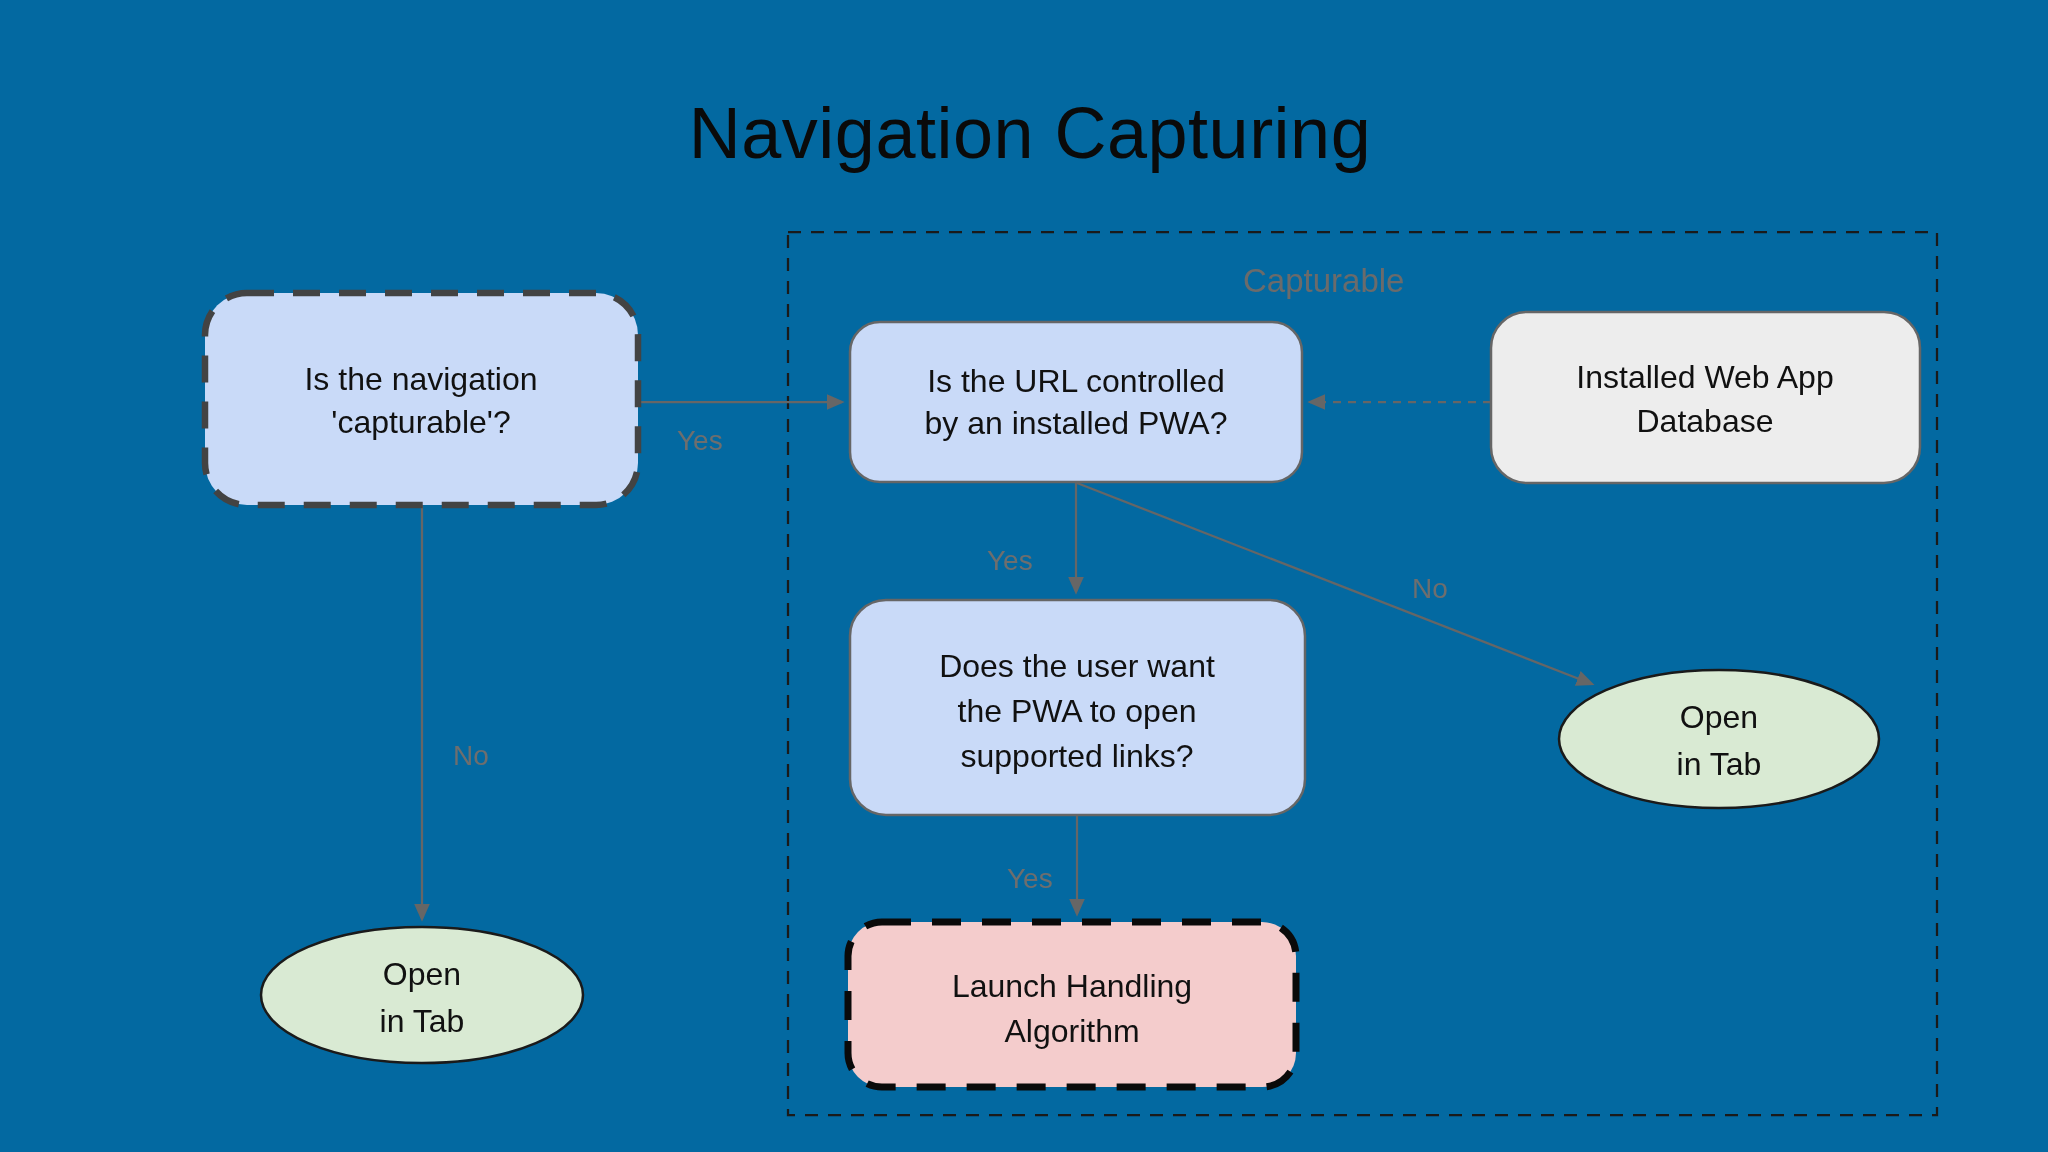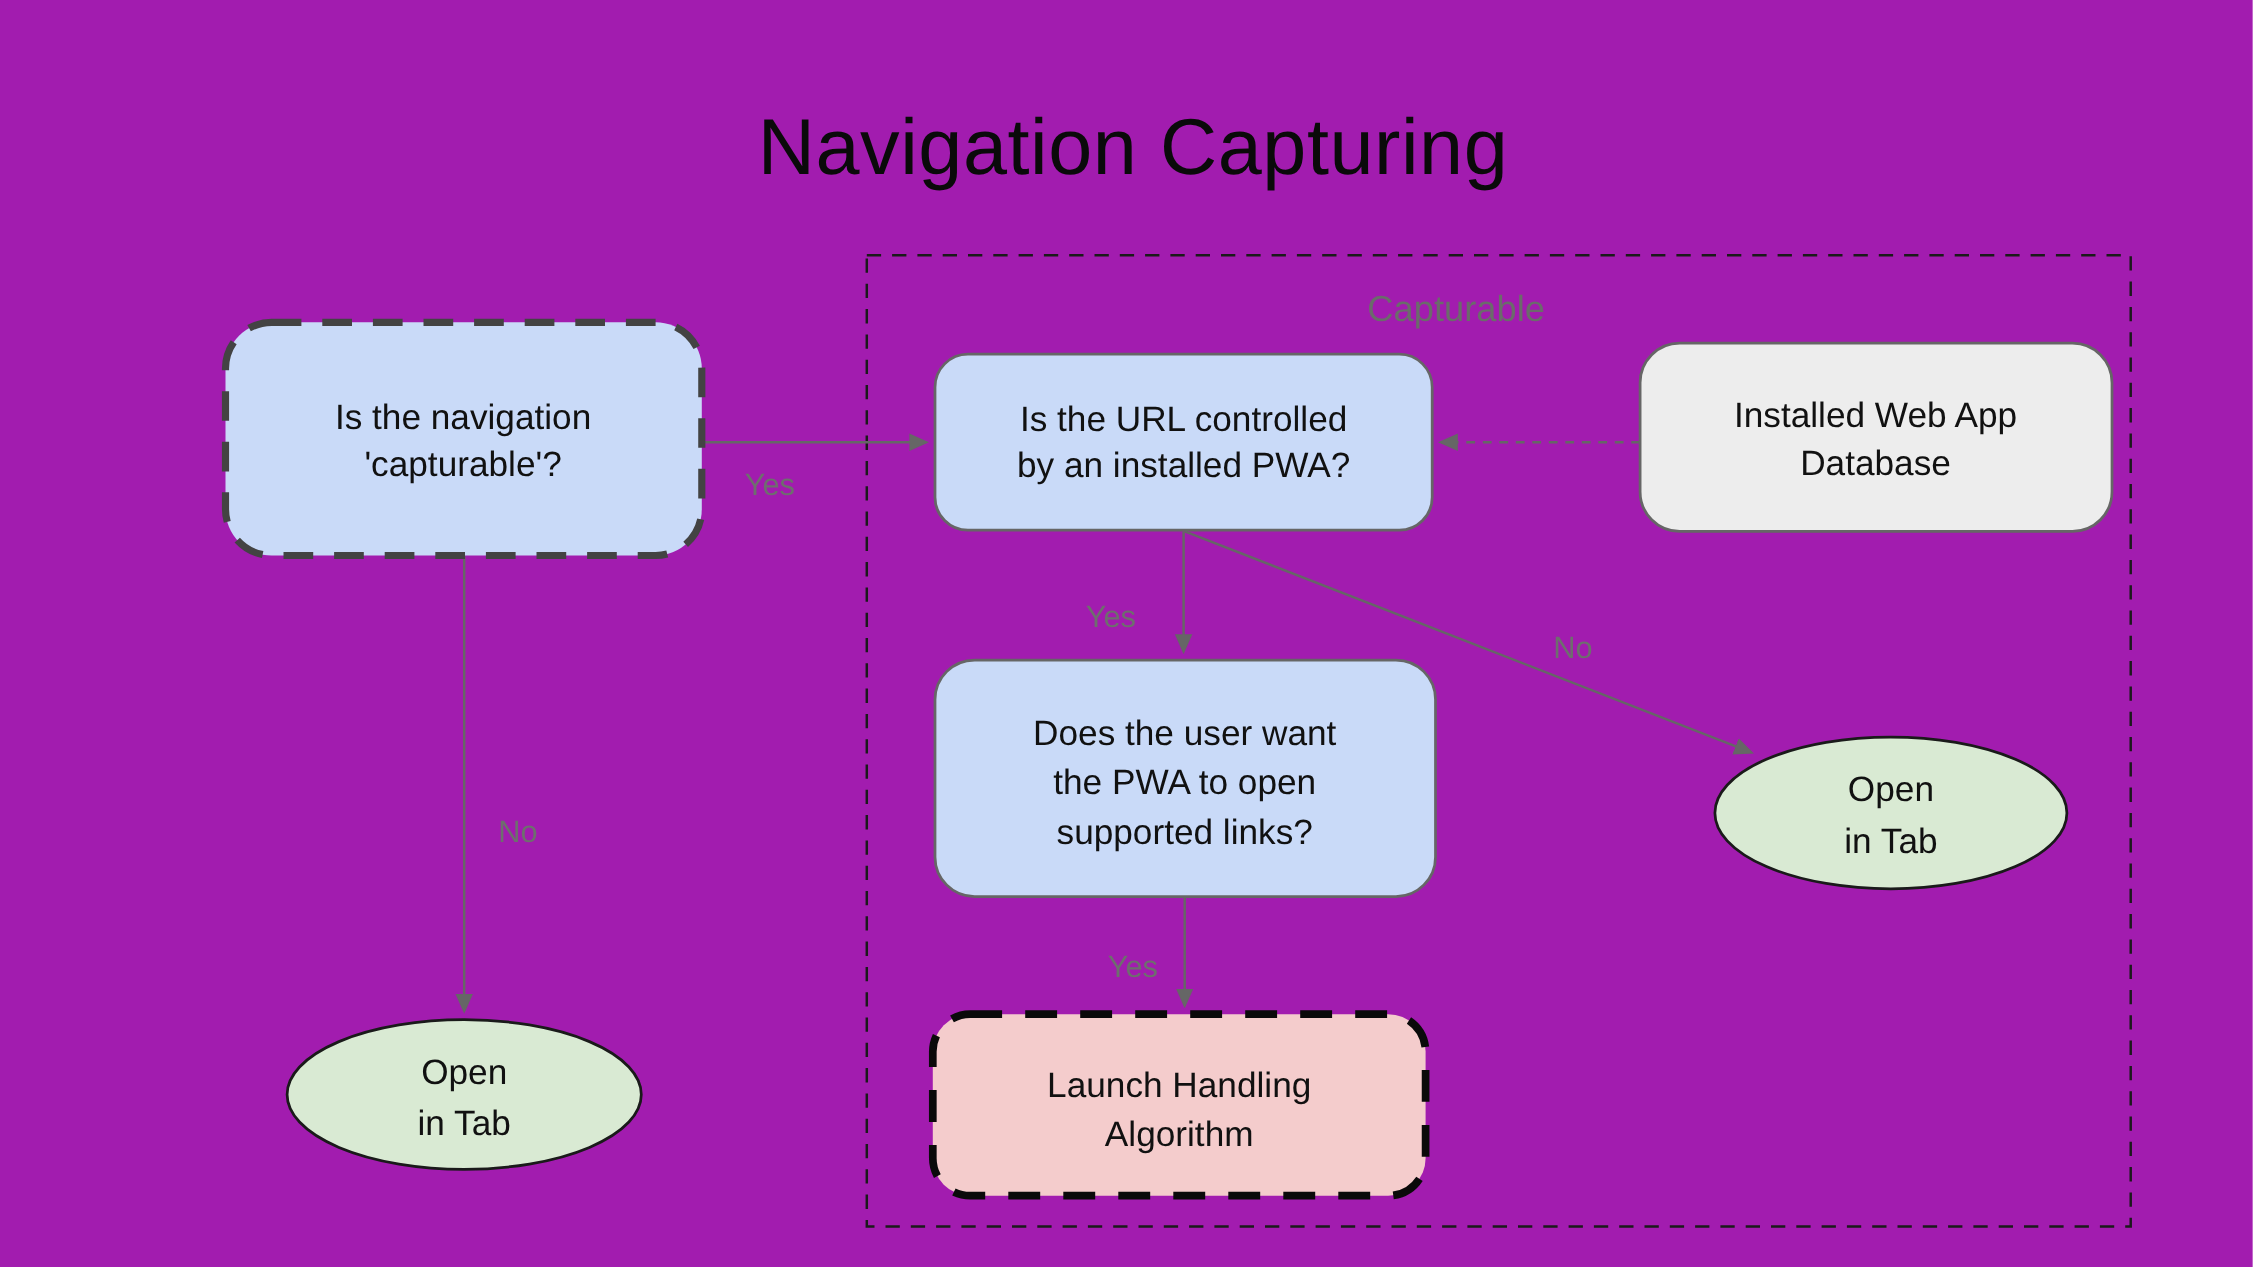--- a/index.html
+++ b/index.html
@@ -4,21 +4,21 @@
 <style>
   html, body {
     margin: 0;
     padding: 0;
     background: #ffffff;
   }
   .stage {
     width: 2048px;
     height: 1152px;
     position: relative;
-    background: #a21caf;
+    background: #0369a1;
     overflow: hidden;
   }
   svg {
     display: block;
     font-family: "Liberation Sans", "DejaVu Sans", sans-serif;
   }
   .title-text {
     font-size: 72px;
     font-weight: 400;
     fill: #0a0a0a;

